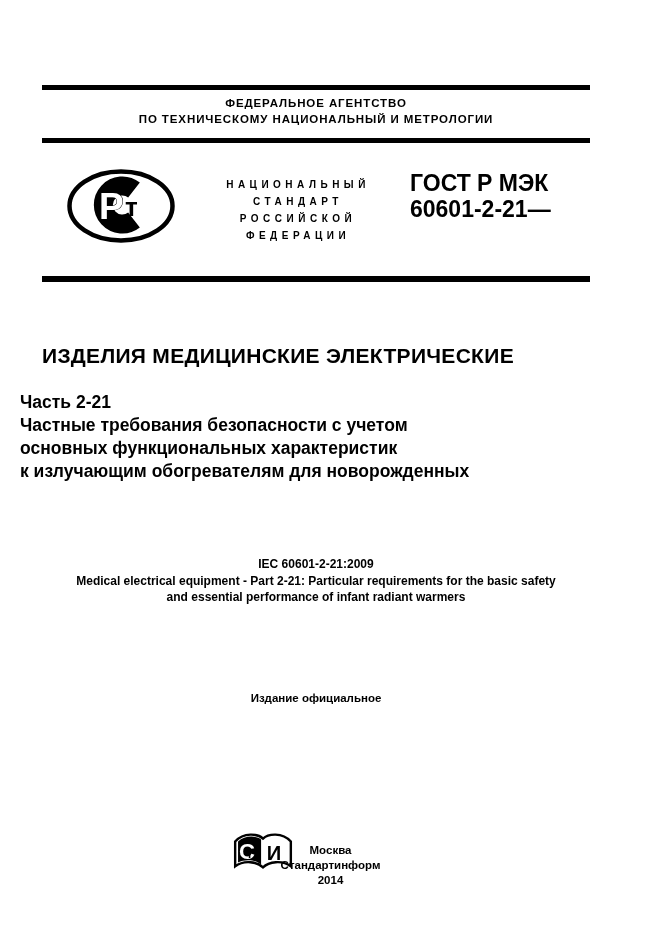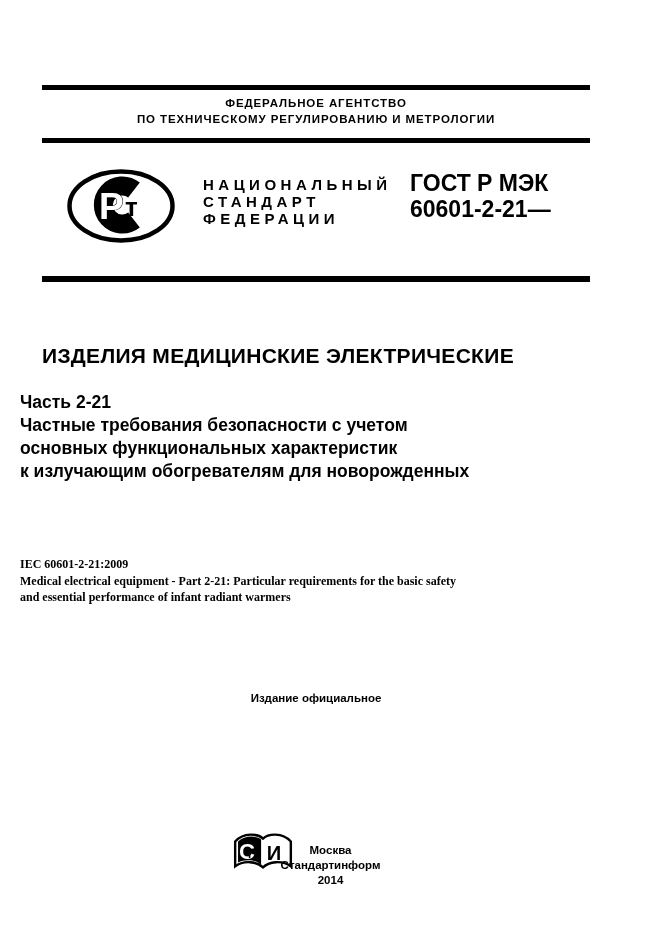--- a/index.html
+++ b/index.html
@@ -39,21 +39,22 @@
 
   .rst-emblem {
     position: absolute;
     left: 66px; top: 167px;
     width: 110px; height: 78px;
   }
 
   .kind {
     position: absolute;
     left: 203px; top: 176px; width: 190px;
-    font-size: 15px;
+    text-align: center;
+    font-size: 10px;
     font-weight: bold;
     letter-spacing: 4.5px;
     line-height: 17px;
     white-space: nowrap;
   }
 
   .designation {
     position: absolute;
     left: 410px; top: 170px; width: 180px;
     font-size: 23px;
@@ -79,24 +80,24 @@
     left: 20px; top: 391px; width: 592px;
     text-align: left;
     font-size: 17.5px;
     font-weight: bold;
     line-height: 23px;
   }
 
   .iec-block {
     position: absolute;
     left: 20px; top: 556px; width: 592px;
+    text-align: center;
     font-size: 12px;
     font-weight: bold;
     line-height: 16.5px;
-    font-family: Liberation Serif, serif;
   }
 
   .idt {
     position: absolute;
     left: 42px; top: 616px; width: 548px;
     text-align: center;
     font-size: 12px;
     font-weight: bold;
   }
 
@@ -126,35 +127,36 @@
 </style>
 </head>
 <body>
 
 <div class="page">
 
   <div class="rule rule-top"></div>
 
   <div class="agency">
     <div>ФЕДЕРАЛЬНОЕ АГЕНТСТВО</div>
-    <div>ПО ТЕХНИЧЕСКОМУ РЕГУЛИРОВАНИЮ И МЕТРОЛОГИИ</div>
+    <div>ПО ТЕХНИЧЕСКОМУ НАЦИОНАЛЬНЫЙ И МЕТРОЛОГИИ</div>
   </div>
 
   <div class="rule rule-mid"></div>
 
   <svg class="rst-emblem" viewBox="0 0 110 76" aria-hidden="true">
     <ellipse cx="55" cy="38" rx="51.5" ry="34.5" fill="#ffffff" stroke="#000000" stroke-width="4.5"></ellipse>
     <path d="M68,22 A19,19 0 1 0 68,52" fill="none" stroke="#000000" stroke-width="19" stroke-linecap="butt"></path>
     <text x="33" y="51" font-family="Liberation Sans, sans-serif" font-weight="bold" font-size="37" fill="#ffffff" stroke="#000000" stroke-width="1" paint-order="stroke">Р</text>
     <text x="59" y="48" font-family="Liberation Sans, sans-serif" font-weight="bold" font-size="26" fill="#000000">т</text>
   </svg>
 
   <div class="kind">
     <div>НАЦИОНАЛЬНЫЙ</div>
     <div>СТАНДАРТ</div>
+    <div>РОССИЙСКОЙ</div>
     <div>ФЕДЕРАЦИИ</div>
   </div>
 
   <div class="designation">
     <div>ГОСТ Р МЭК</div>
     <div>60601-2-21—</div>
   </div>
 
   <div class="rule rule-bottom"></div>
 

